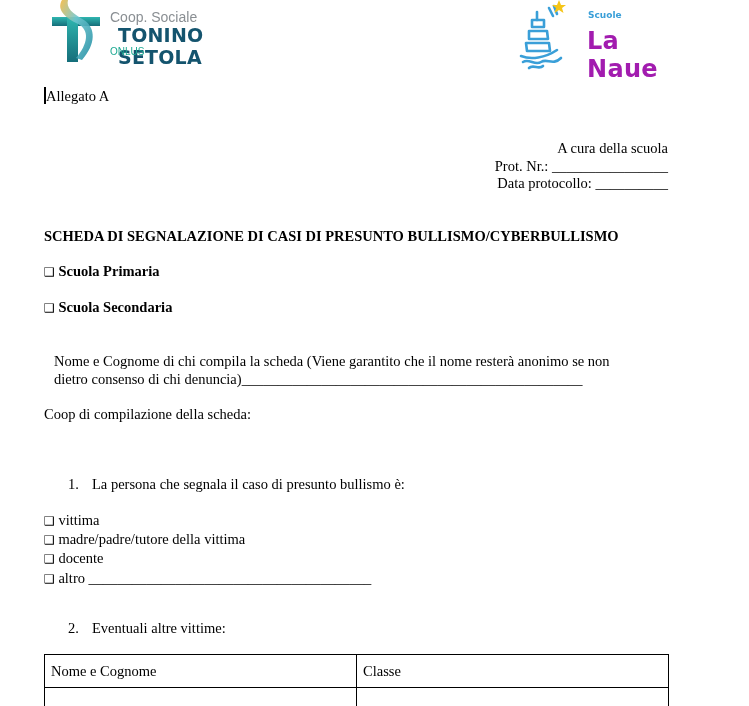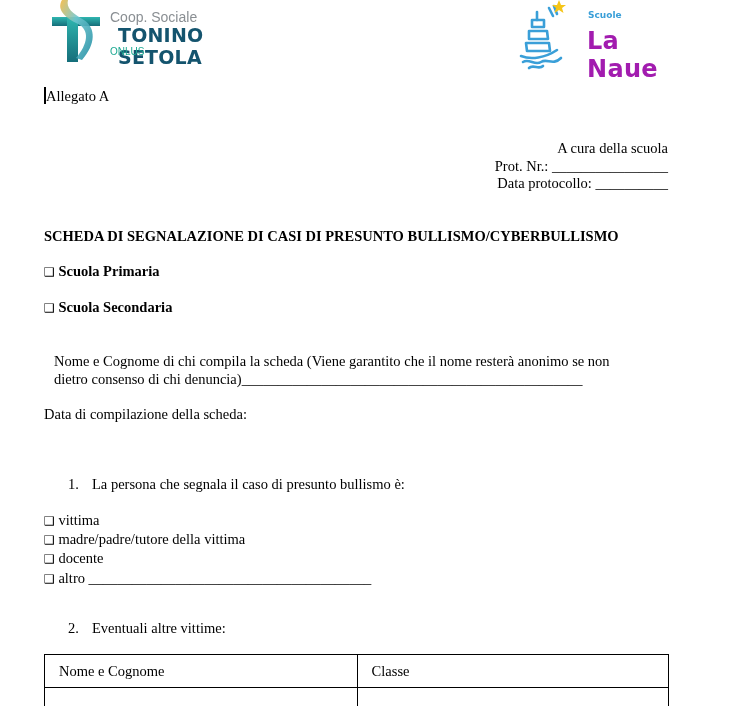--- a/index.html
+++ b/index.html
@@ -42,21 +42,21 @@
   .list { left: 44px; top: 511px; line-height: 18.2px; }
 
   .q2 { left: 68px; top: 620px; }
   .q2 .num { display: inline-block; width: 24px; }
 
   table.victims {
     position: absolute; left: 44px; top: 654px; width: 625px;
     border-collapse: collapse; font-size: 14.5px;
   }
   table.victims td, table.victims th {
-    border: 1px solid #000; height: 32px; padding: 0 14px; text-align: left; font-weight: normal;
+    border: 1px solid #000; height: 32px; padding: 0 6px; text-align: left; font-weight: normal;
   }
   table.victims th { width: 300px; }
   .box { font-family: "DejaVu Sans", sans-serif; font-size: 12px; }
 </style>
 </head>
 <body>
 
 <div class="abs logo-left">
   <svg class="mark" viewBox="0 0 48 62">
     <defs>
@@ -118,21 +118,21 @@
   <span class="box">❑</span>
   <span>Scuola Secondaria</span>
 </div>
 
 <div class="abs para1">
   <div>Nome e Cognome di chi compila la scheda (Viene garantito che il nome resterà anonimo se non</div>
   <div>dietro consenso di chi denuncia)_______________________________________________</div>
 </div>
 
 <div class="abs para2">
-  <div>Data di compilazione della scheda:</div>
+  <div>Coop di compilazione della scheda:</div>
 </div>
 
 <div class="abs q1">
   <span class="num">1.</span><span>La persona che segnala il caso di presunto bullismo è:</span>
 </div>
 
 <div class="abs list">
   <div><span class="box">❑</span> <span>vittima</span></div>
   <div><span class="box">❑</span> <span>madre/padre/tutore della vittima</span></div>
   <div><span class="box">❑</span> <span>docente</span></div>

